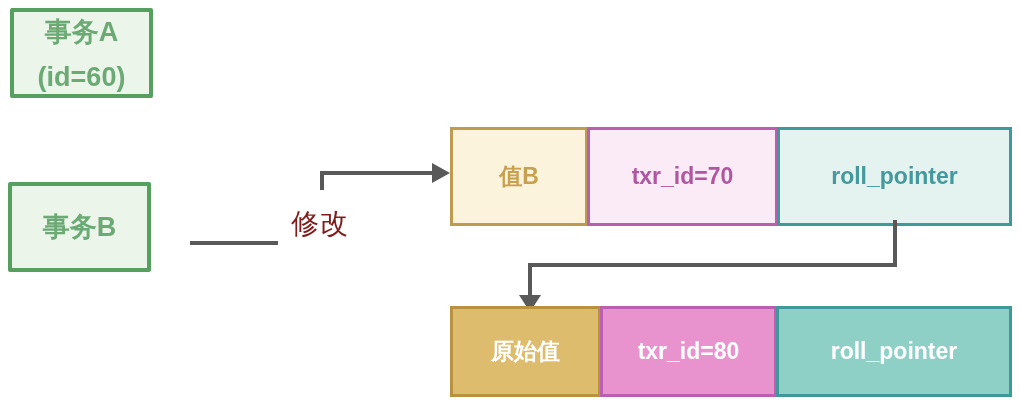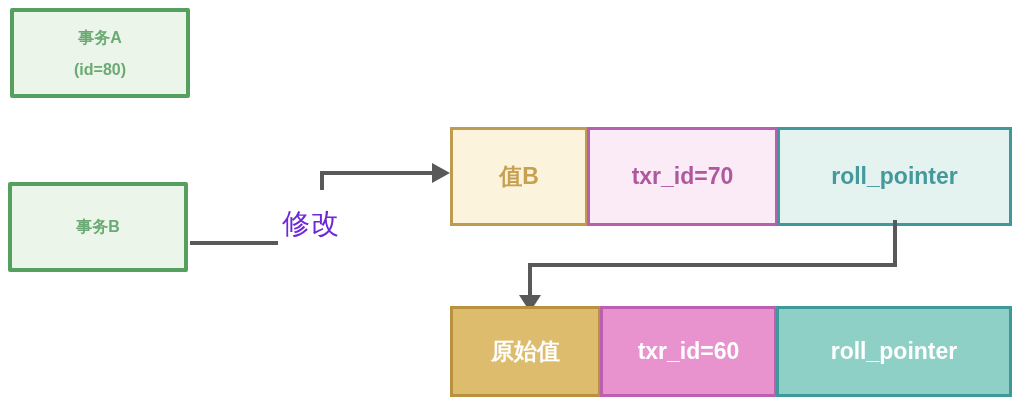--- a/index.html
+++ b/index.html
@@ -6,46 +6,46 @@
   .canvas{
     position:relative;
     width:1020px;height:409px;
     background:#ffffff;
     font-family:"Liberation Sans","DejaVu Sans",sans-serif;
     overflow:hidden;
   }
   
   .txbox{
     position:absolute;
-    width:180px;height:90px;
+    width:143px;height:90px;
     box-sizing:border-box;
     background:var(--green_bg);
     border:4px solid var(--green_border);
     border-radius:2px;
     display:flex;flex-direction:column;
     align-items:center;justify-content:center;
     gap:12px;
     color:var(--green_text);
-    font-weight:bold;font-size:16px;
+    font-weight:bold;font-size:27px;
   }
   #txA{left:10px;top:8px;}
   #txB{left:8px;top:182px;}
 
   
   .line{position:absolute;background:var(--gray);}
   #line-b{left:190px;top:241px;width:88px;height:4px;}
   #modify-stub{left:320px;top:172px;width:4px;height:18px;}
   #modify-h{left:320px;top:171px;width:114px;height:4px;}
   #roll-v1{left:893px;top:220px;width:4px;height:47px;}
   #roll-h{left:528px;top:263px;width:369px;height:4px;}
   #roll-v2{left:528px;top:263px;width:4px;height:33px;}
 
   .modify{
-    position:absolute;left:282px;top:205px;
-    font-size:28px;color:#6d28d9;letter-spacing:1px;
+    position:absolute;left:291px;top:205px;
+    font-size:28px;color:#7f1d1d;letter-spacing:1px;
   }
 
   .arrow-right{
     position:absolute;width:0;height:0;
     border-top:10px solid transparent;
     border-bottom:10px solid transparent;
     border-left:18px solid var(--gray);
     left:432px;top:163px;
   }
   .arrow-down{
@@ -72,21 +72,21 @@
   .c2b{width:177px;background:var(--pink_bg);border:3px solid var(--pink_border_dark);color:#ffffff;margin-left:-1px;}
   .c3b{width:236px;background:var(--teal_bg);border:3px solid var(--teal_border);color:#ffffff;margin-left:-1px;}
 </style>
 </head>
 <body>
 
 <div class="canvas">
 
   <div class="txbox" id="txA">
     <div>事务A</div>
-    <div>(id=80)</div>
+    <div>(id=60)</div>
   </div>
 
   <div class="txbox" id="txB">
     <div>事务B</div>
   </div>
 
   <div class="line" id="line-b"></div>
 
   <div class="modify">修改</div>
   <div class="line" id="modify-stub"></div>
@@ -99,17 +99,17 @@
     <div class="cell c3t">roll_pointer</div>
   </div>
 
   <div class="line" id="roll-v1"></div>
   <div class="line" id="roll-h"></div>
   <div class="line" id="roll-v2"></div>
   <div class="arrow-down"></div>
 
   <div class="row" id="row-bottom">
     <div class="cell c1b">原始值</div>
-    <div class="cell c2b">txr_id=60</div>
+    <div class="cell c2b">txr_id=80</div>
     <div class="cell c3b">roll_pointer</div>
   </div>
 
 </div>
 
 </body></html>

